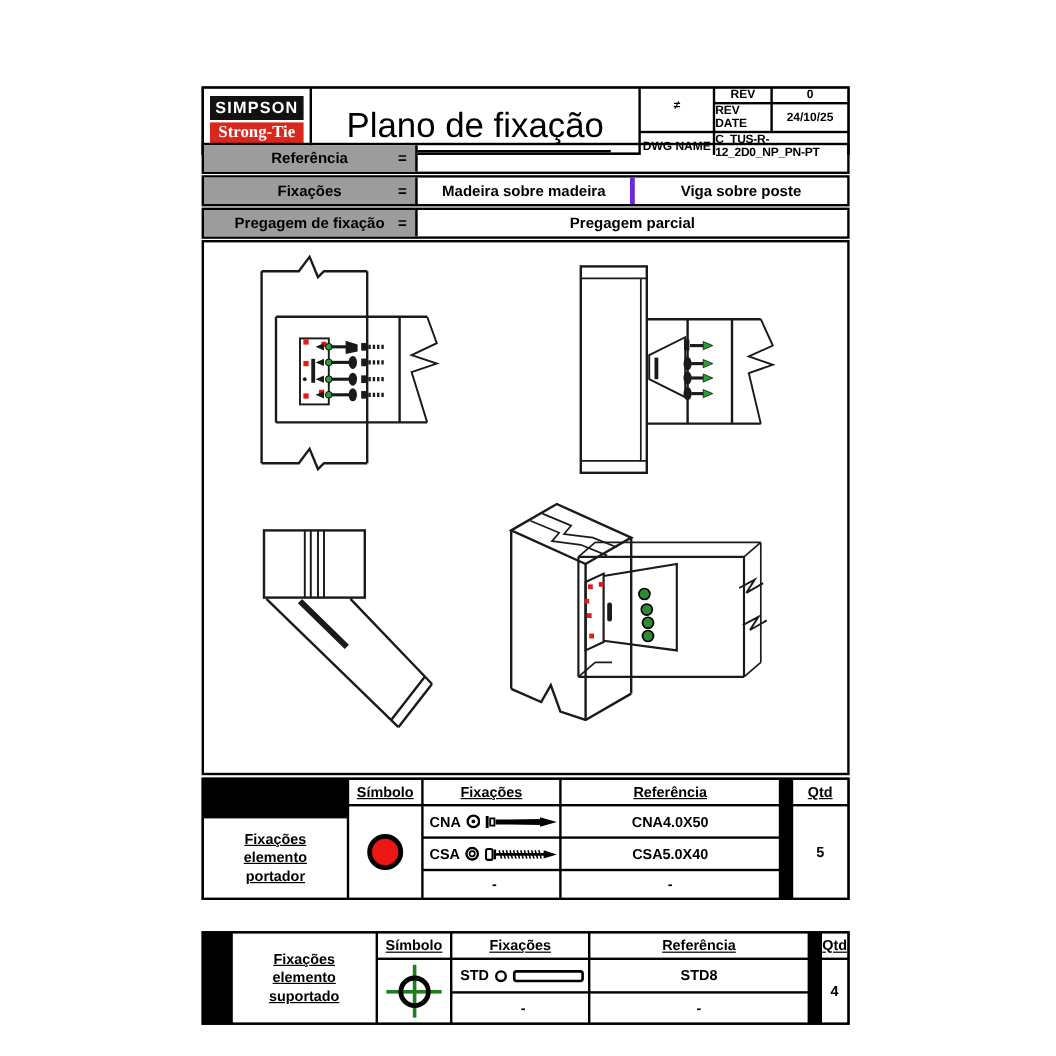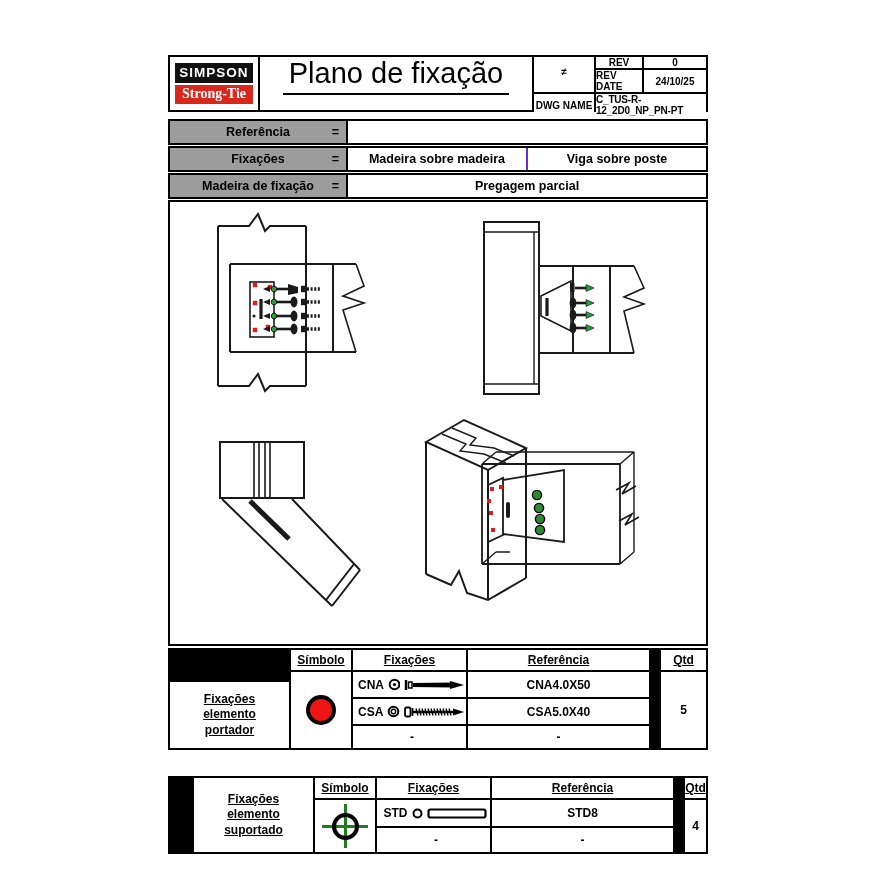--- a/index.html
+++ b/index.html
@@ -2,40 +2,40 @@
 <html><head>
 <meta charset="utf-8">
 <style>
   * { margin:0; padding:0; box-sizing:border-box; }
   html,body { width:880px; height:880px; }
   body { background:#fff; font-family:"Liberation Sans", sans-serif; color:#000; position:relative; }
   .sheet { position:absolute; left:168px; top:55px; width:540px; height:775px; }
   .block { position:absolute; left:0; width:540px; }
 
   
-  .hdr { top:0; height:57px; border:2px solid #000; background:#000; display:flex; gap:2px; }
+  .hdr { top:17px; height:57px; border:2px solid #000; background:#000; display:flex; gap:2px; }
   .hdr > div { background:#fff; }
   .logo-cell { width:88px; display:flex; flex-direction:column; align-items:center; justify-content:center; gap:2px; }
   .logo-top { background:#111; color:#fff; font-weight:bold; font-size:13.5px; letter-spacing:1px; width:78px; text-align:center; padding:2px 0 3px; }
   .logo-bot { background:#d8281e; color:#fff; font-family:"Liberation Serif", serif; font-weight:bold; font-size:14px; width:78px; text-align:center; padding:1px 0 2px; }
-  .title-cell { flex:1; display:flex; align-items:flex-start; justify-content:center; }
+  .title-cell { flex:1; display:flex; align-items:flex-end; justify-content:center; }
   .title { font-size:29px; border-bottom:2px solid #000; padding:0 6px 3px; }
   .rev-grid { width:172px; display:grid; grid-template-columns:60px 46px 1fr; grid-auto-rows:1fr; gap:2px; background:#000; }
   .rev-grid > div { background:#fff; display:flex; align-items:center; justify-content:center; font-weight:bold; font-size:10px; }
   .neq { grid-row:1/3; font-size:37px; font-weight:900; font-style:italic; line-height:1; padding-bottom:6px; }
   .dwg-lbl { font-size:8.5px; }
   .dwg-val { grid-column:2/4; font-size:8.5px; letter-spacing:-.2px; }
 
   
   .irow { height:26px; border:2px solid #000; display:flex; font-weight:bold; font-size:12.5px; }
   .irow .lbl { width:178px; background:#9c9c9c; border-right:2px solid #000; position:relative; display:flex; align-items:center; justify-content:center; }
   .irow .eq { position:absolute; right:7px; }
   .irow .vals { flex:1; display:flex; }
   .irow .vals > div { flex:1; display:flex; align-items:center; justify-content:center; }
-  .irow .vals > div + div { border-left:2px solid #6d28d9; }
+  .irow .vals > div + div { border-left:4px solid #6d28d9; }
   .ir1 { top:64px; } .ir2 { top:91px; } .ir3 { top:118px; }
 
   
   .draw-box { top:145px; height:446px; border:2px solid #000; background:#fff; }
   .draw-box svg { display:block; }
 
   
   .ftable { border:2px solid #000; background:#000; display:grid; gap:2px; }
   .ft1 { top:593px; grid-template-rows:20px 25px 25px 22px; }
   .ft2 { top:721px; grid-template-rows:20px 26px 24px;padding-left:24px; }
@@ -89,21 +89,21 @@
         <span>Fixações</span>
         <span class="eq">=</span>
       </div>
     <div class="vals">
       <div>Madeira sobre madeira</div>
       <div>Viga sobre poste</div>
     </div>
   </div>
   <div class="block irow ir3">
     <div class="lbl">
-        <span>Madeira de fixação</span>
+        <span>Pregagem de fixação</span>
         <span class="eq">=</span>
       </div>
     <div class="vals">
         <div>Pregagem parcial</div>
       </div>
   </div>
 
   <div class="block draw-box">
     <svg viewBox="0 0 536 442" width="536" height="442">
 

